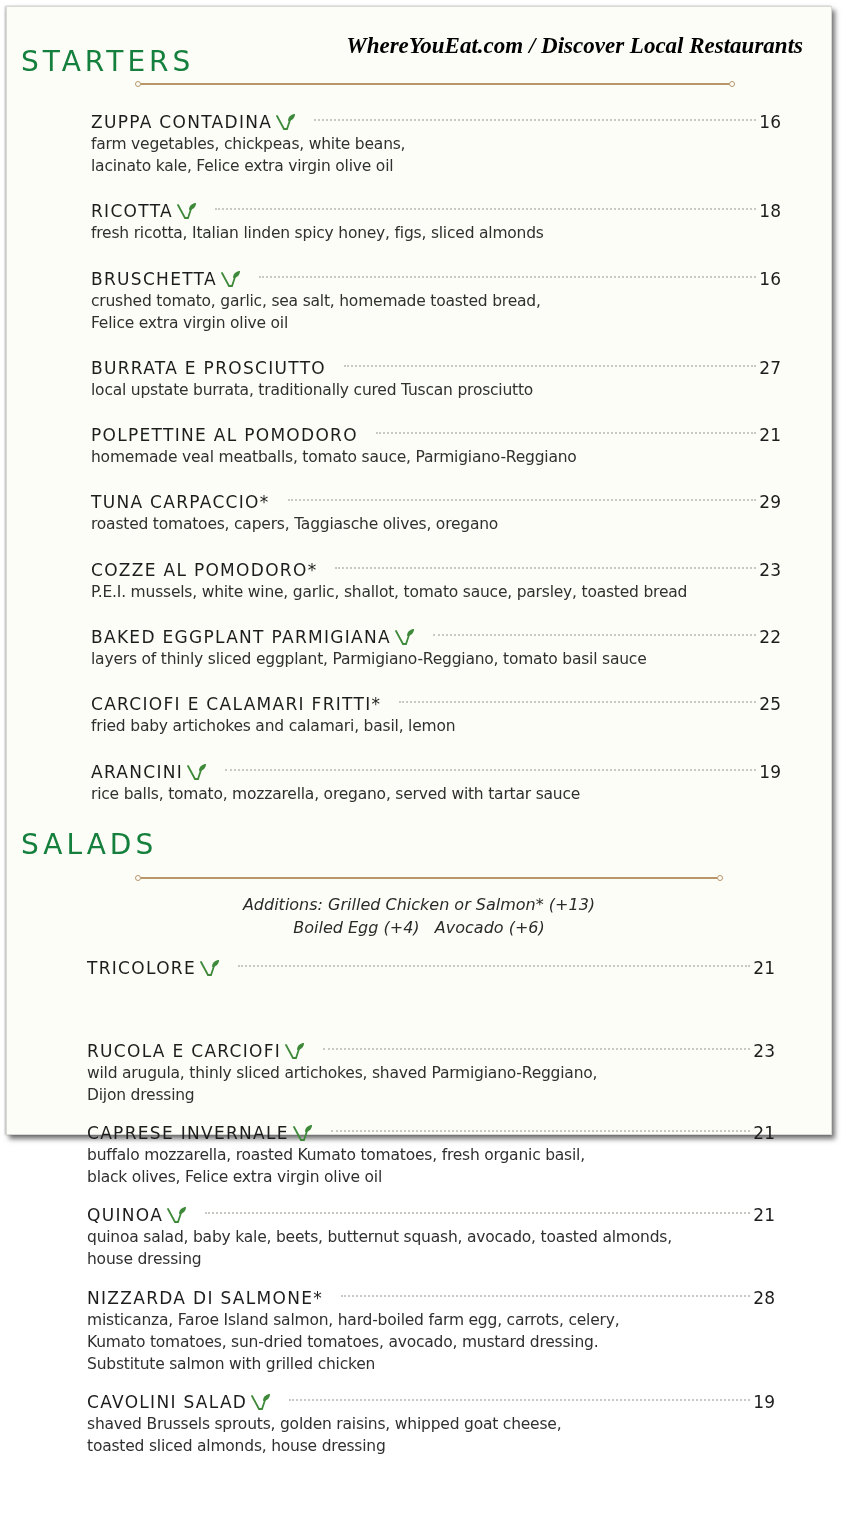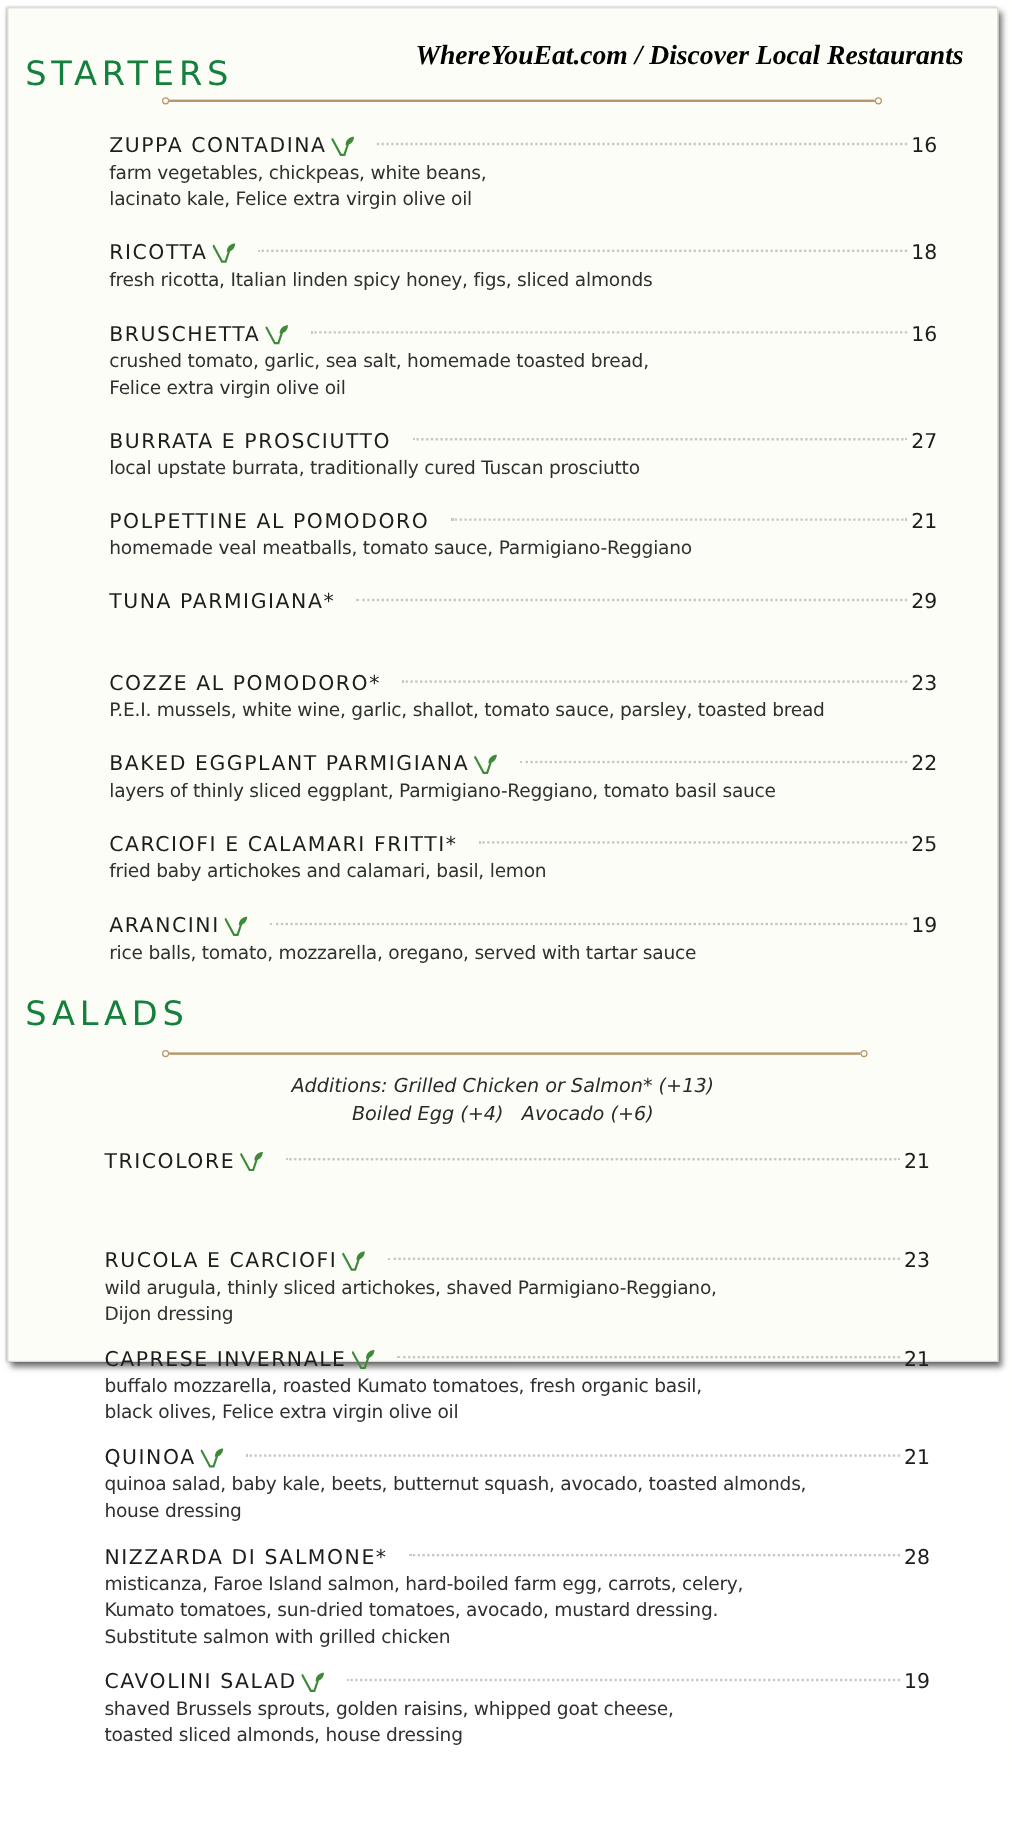--- a/index.html
+++ b/index.html
@@ -115,24 +115,25 @@
       <div class="item" style="top: 417px; left: 84px; width: 690px;">
         <div class="item-head">
           <span class="item-name">POLPETTINE AL POMODORO</span>
           <span class="dots"></span>
           <span class="item-price">21</span>
         </div>
         <div class="item-desc">homemade veal meatballs, tomato sauce, Parmigiano-Reggiano</div>
       </div>
       <div class="item" style="top: 484px; left: 84px; width: 690px;">
         <div class="item-head">
-          <span class="item-name">TUNA PARMIGIANA*</span>
+          <span class="item-name">TUNA CARPACCIO*</span>
           <span class="dots"></span>
           <span class="item-price">29</span>
         </div>
+        <div class="item-desc">roasted tomatoes, capers, Taggiasche olives, oregano</div>
       </div>
       <div class="item" style="top: 552px; left: 84px; width: 690px;">
         <div class="item-head">
           <span class="item-name">COZZE AL POMODORO*</span>
           <span class="dots"></span>
           <span class="item-price">23</span>
         </div>
         <div class="item-desc">P.E.I. mussels, white wine, garlic, shallot, tomato sauce, parsley, toasted bread</div>
       </div>
       <div class="item" style="top: 619px; left: 84px; width: 690px;">

